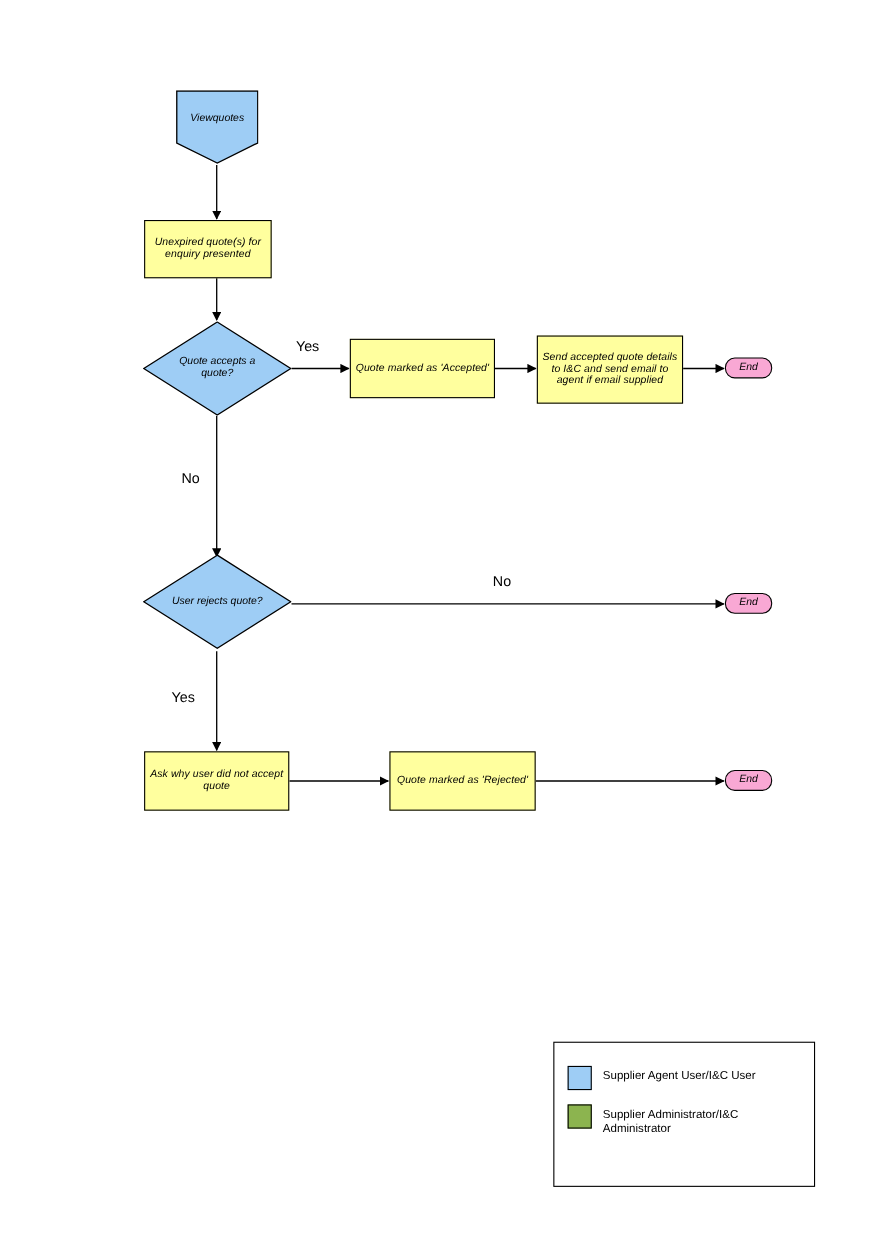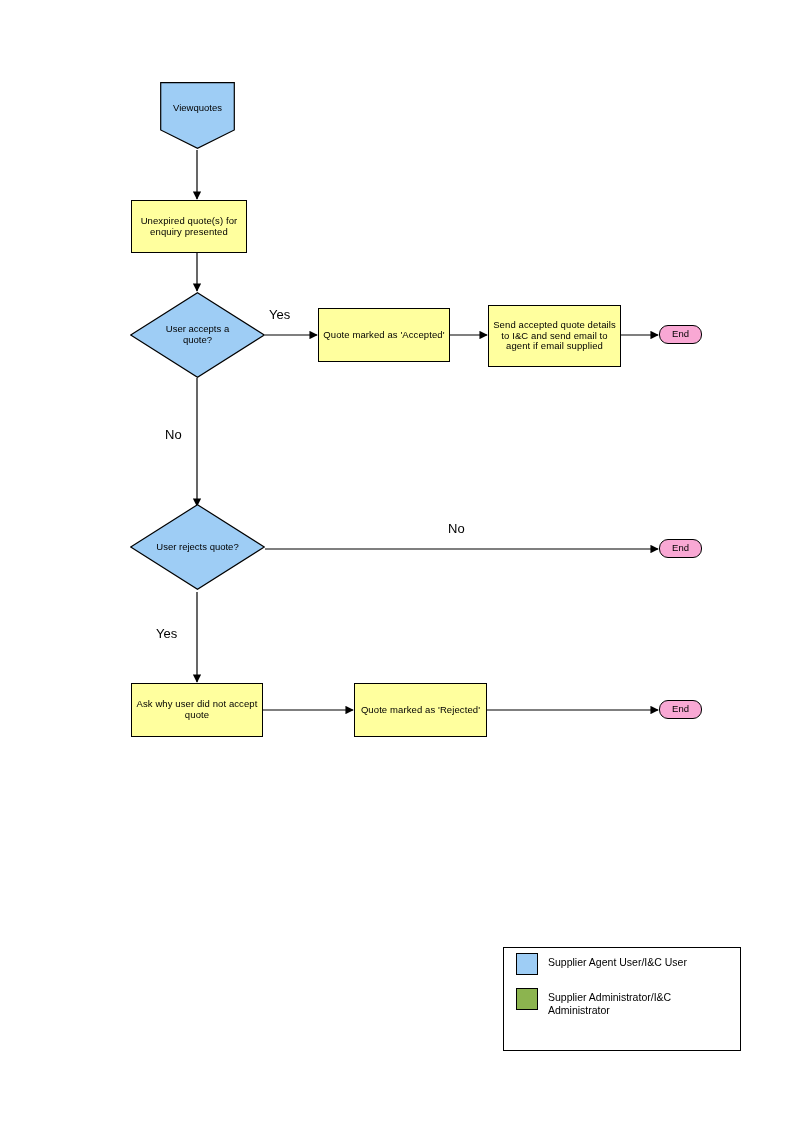--- a/index.html
+++ b/index.html
@@ -24,20 +24,21 @@
   }
   .node {
     position: absolute;
     box-sizing: border-box;
     display: flex;
     align-items: center;
     justify-content: center;
     text-align: center;
     color: #000000;
     line-height: 1.15;
+    font-style: italic;
   }
   
   .task-box {
     background: #ffff9e;
     border: 1px solid #000000;
     font-size: 9.5px;
     letter-spacing: 0.1px;
     padding: 2px 4px;
   }
   
@@ -84,25 +85,25 @@
     color: #000000;
     line-height: 1;
     white-space: nowrap;
   }
   
   #legend {
     position: absolute;
     left: 503px;
     top: 947px;
     width: 238px;
-    height: 104px;
+    height: 132px;
     border: 1px solid #000000;
     background: #ffffff;
     box-sizing: border-box;
-    padding: 5px 0 0 12px;
+    padding: 21px 0 0 12px;
   }
   .legend-row {
     display: flex;
     align-items: flex-start;
     margin-bottom: 13px;
   }
   .legend-swatch {
     width: 22px;
     height: 22px;
     border: 1px solid #000000;
@@ -159,21 +160,21 @@
 </div>
 
 <div class="node task-box" style="left:131px; top:200px; width:116px; height:53px;">
   <span>Unexpired quote(s) for enquiry presented</span>
 </div>
 
 <div class="node decision" style="left:130px; top:292px; width:135px; height:86px;">
   <svg class="diamond-shape" viewBox="0 0 135 86" preserveAspectRatio="none">
     <polygon points="67.5,0.7 134.3,43 67.5,85.3 0.7,43" fill="#9ecdf5" stroke="#000000" stroke-width="1.2"></polygon>
   </svg>
-  <span class="diamond-label">User accepts a quote?</span>
+  <span class="diamond-label">Quote accepts a quote?</span>
 </div>
 
 <div class="node task-box" style="left:318px; top:308px; width:132px; height:54px;">
   <span>Quote  marked as 'Accepted'</span>
 </div>
 
 <div class="node task-box" style="left:488px; top:305px; width:133px; height:62px;">
   <span>Send accepted quote details to I&amp;C and send email to agent if email supplied</span>
 </div>
 

